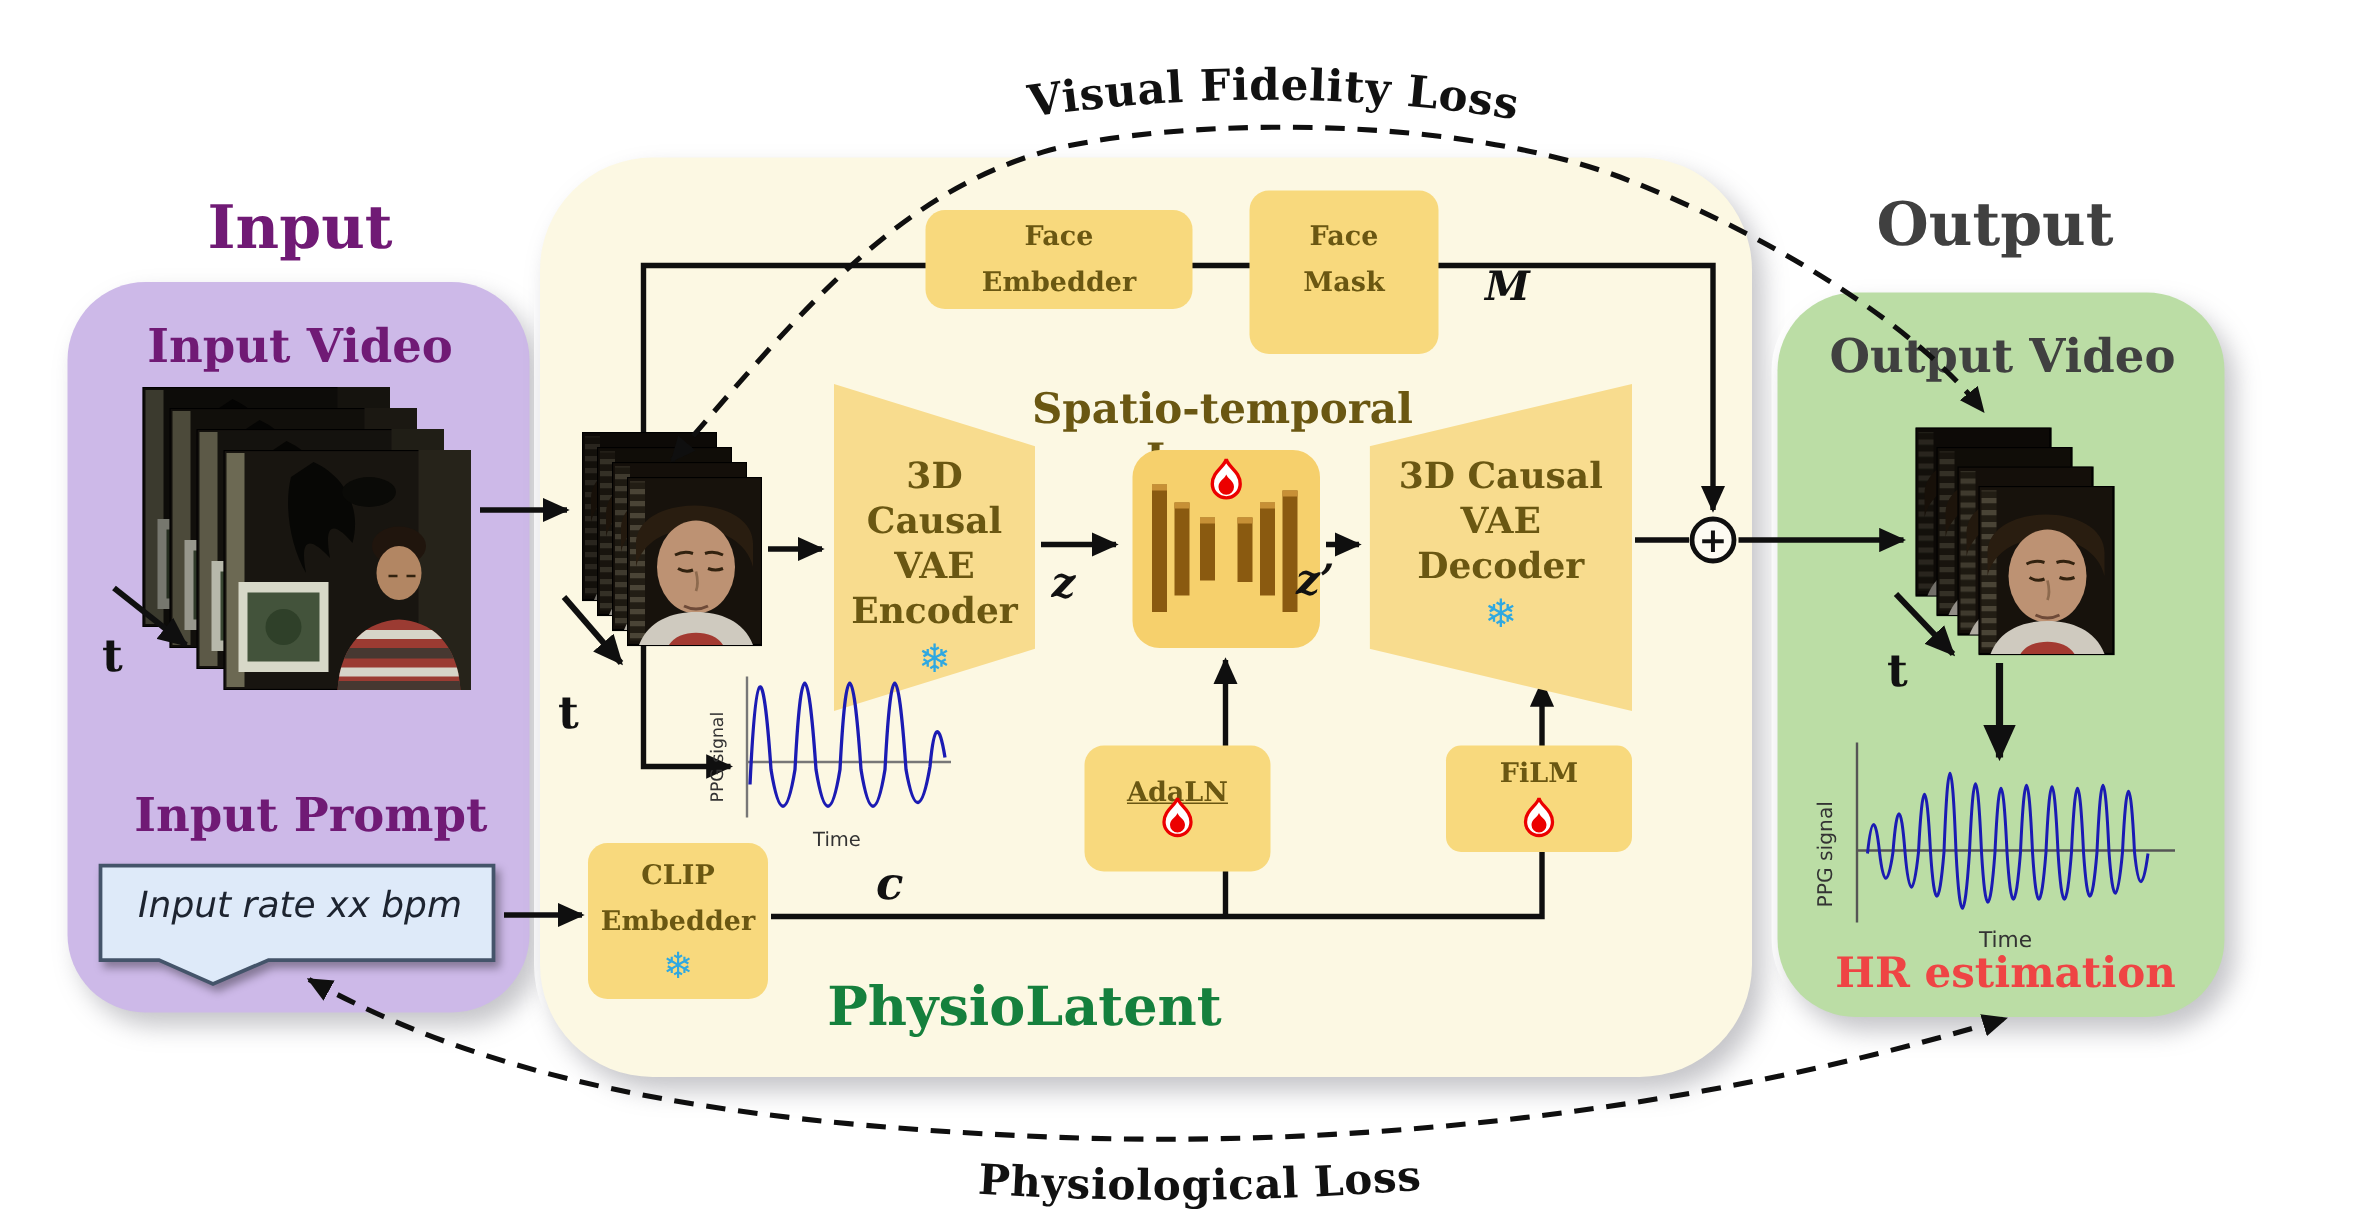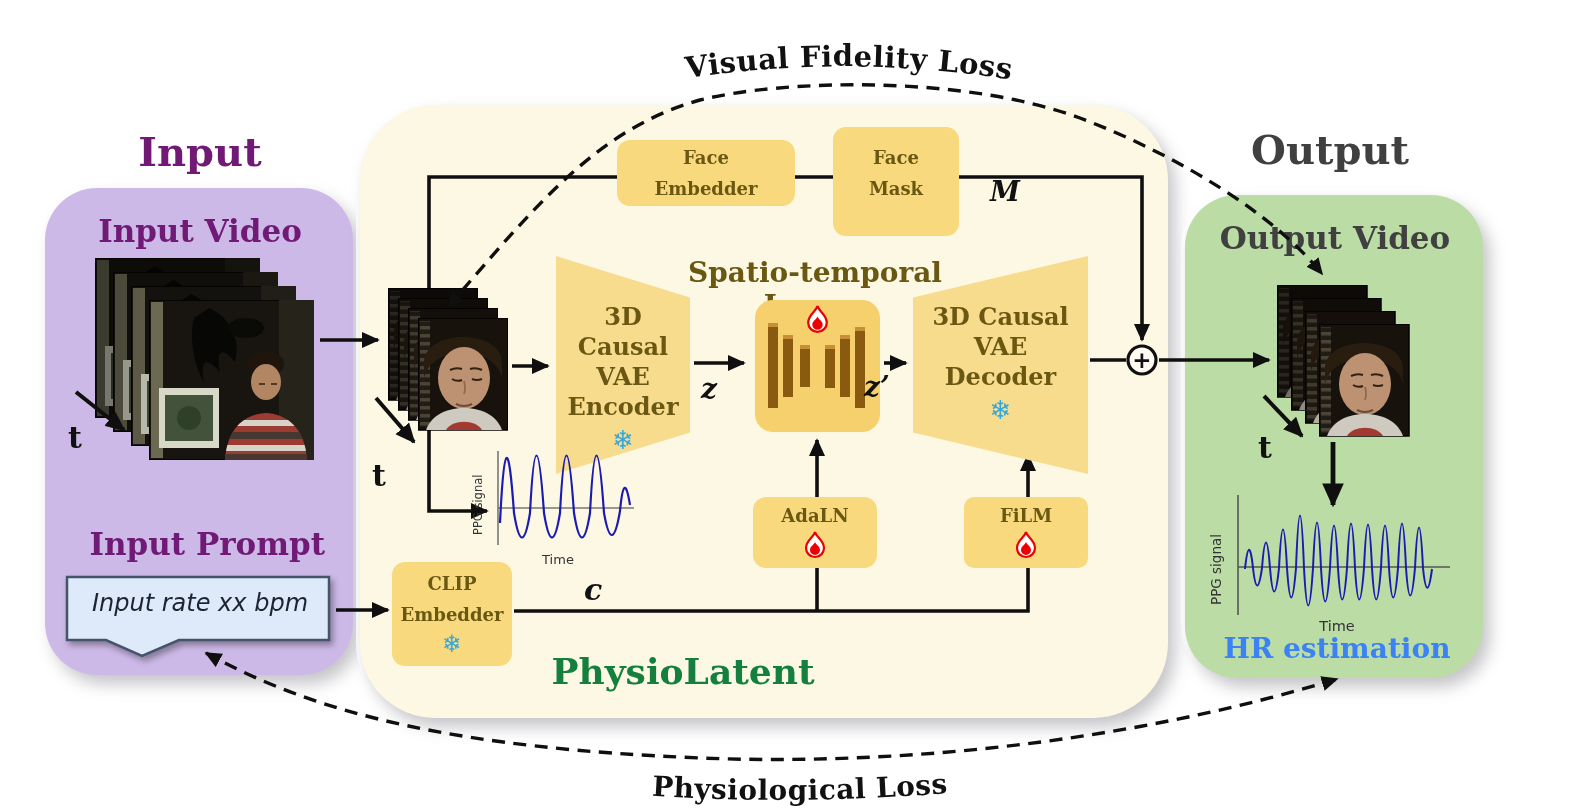--- a/index.html
+++ b/index.html
@@ -200,21 +200,21 @@
   <div class="abs sym z15" style="left:701px;top:372px;font-size:28px;">z</div>
   <div class="abs sym z15" style="left:864px;top:370px;font-size:28px;">z’</div>
 
   <svg class="ppg" style="left:470px;top:443px" width="170" height="125" viewBox="0 0 170 125">
     <path d="M28,8 L28,102 M28,65 L164,65" stroke="#777" stroke-width="1.6" fill="none"></path>
     <path d="M30,80 Q36,-45 44,70 Q52,119 60,70 Q66,-45 74,70 Q82,119 90,70 Q96,-45 104,70 Q112,119 120,70 Q126,-45 134,70 Q142,115 150,68 Q154,25 160,62" stroke="#1B1BB3" stroke-width="2.2" fill="none"></path>
     <text transform="translate(12,92) rotate(-90)" font-size="11.5">PPG signal</text>
     <text x="88" y="121" text-anchor="middle" font-size="13">Time</text>
   </svg>
 
-  <div class="ybox" style="left:753px;top:497px;width:124px;height:68px;padding-top:3px;">
+  <div class="ybox" style="left:723px;top:497px;width:124px;height:68px;padding-top:16px;text-decoration:underline;">
     <div class="bl">AdaLN</div>
     <svg class="abs" style="left:50px;top:33px" width="24" height="30">
         <use href="#flame" width="24" height="30"></use>
       </svg>
   </div>
   <div class="ybox" style="left:964px;top:497px;width:124px;height:68px;padding-top:3px;border-radius:10px;">
     <div class="bl">FiLM</div>
     <svg class="abs" style="left:50px;top:33px" width="24" height="30">
         <use href="#flame" width="24" height="30"></use>
       </svg>
@@ -245,21 +245,21 @@
       </svg>
   </div>
   <div class="abs z15" style="left:1258px;top:430px;font-weight:bold;font-size:30px;color:#111;">t</div>
 
   <svg class="ppg" style="left:1205px;top:487px" width="250" height="148" viewBox="0 0 250 148">
     <path d="M33,8 L33,128 M33,80 L245,80" stroke="#555" stroke-width="1.6" fill="none"></path>
     <path d="M40,82 Q44,44 48,81 Q52,116 57,81 Q61,30 65,81 Q69,128 74,81 Q78,4 82,81 Q86,140 91,81 Q95,-24 99,81 Q103,156 108,81 Q112,-10 116,81 Q120,148 125,81 Q129,-4 133,81 Q137,144 142,81 Q146,-8 150,81 Q154,144 159,81 Q163,-6 167,81 Q171,144 176,81 Q180,-4 184,81 Q188,140 193,81 Q197,-8 201,81 Q205,136 210,81 Q214,0 218,81 Q222,120 227,82" stroke="#1B1BB3" stroke-width="2" fill="none"></path>
     <text transform="translate(16,118) rotate(-90)" font-size="13.5">PPG signal</text>
     <text x="132" y="144" text-anchor="middle" font-size="14.5">Time</text>
   </svg>
-  <div class="abs ctr z10" style="left:1207px;top:632px;width:260px;font-weight:bold;font-size:28px;color:#3b82f6;">HR estimation</div>
+  <div class="abs ctr z10" style="left:1207px;top:632px;width:260px;font-weight:bold;font-size:28px;color:#ef4444;">HR estimation</div>
 
   <svg class="lay30" width="1582" height="808" viewBox="0 0 1582 808">
     <defs>
       <marker id="ah2" viewBox="0 0 10 9" refX="9" refY="4.5" markerWidth="5" markerHeight="4.6" orient="auto-start-reverse">
         <path d="M0,0 L10,4.5 L0,9 Z" fill="#0f0f0f"></path>
       </marker>
       <path id="vfl-arc" d="M650,84 Q849,48 1048,86" fill="none"></path>
       <path id="pl-arc" d="M640,795 Q800,806 960,792" fill="none"></path>
     </defs>
     <path d="M448,307 C540,200 600,128 700,100 C780,80 960,74 1080,118 C1180,156 1276,216 1322,274" stroke="#0f0f0f" stroke-width="3.4" stroke-dasharray="13 8.5" fill="none" marker-start="url(#ah2)" marker-end="url(#ah2)"></path>

